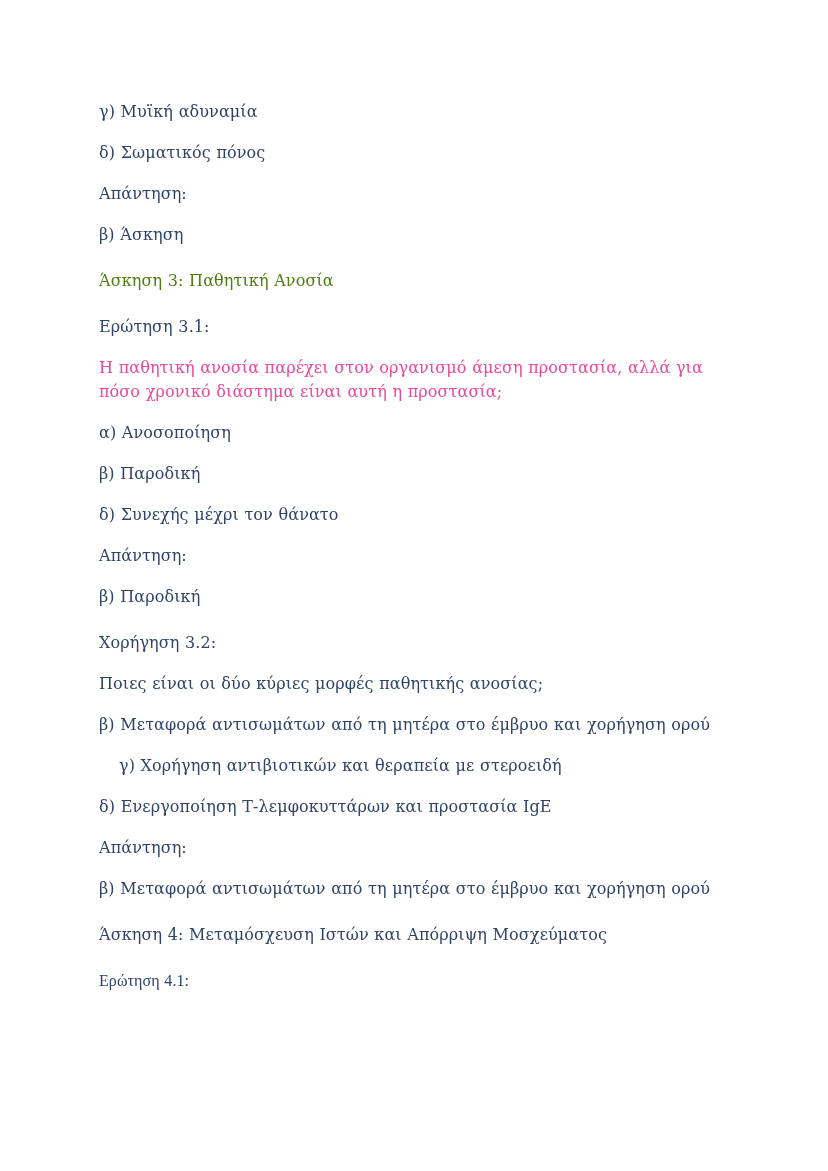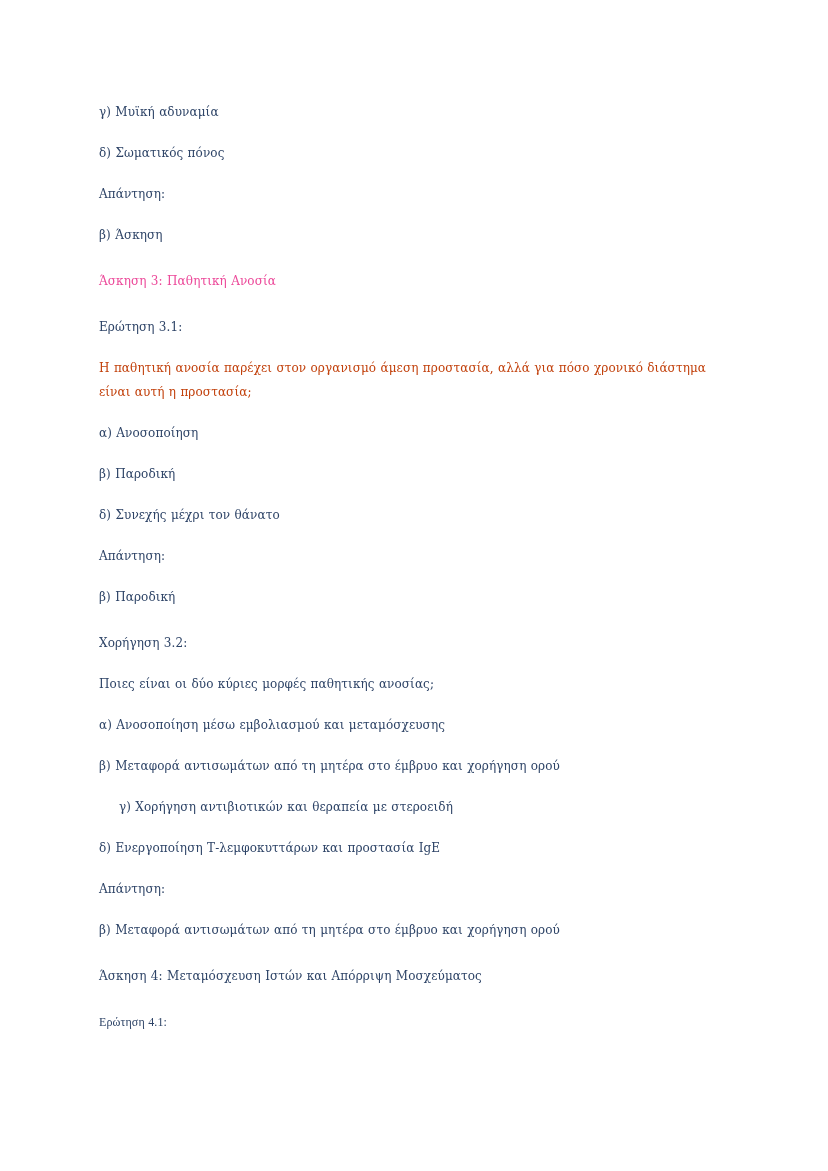--- a/index.html
+++ b/index.html
@@ -25,21 +25,21 @@
 
   .content {
     position: absolute;
     left: 99px;
     top: 100px;
     width: 616px;
   }
 
   
   .para {
-    font-size: 12px;
+    font-size: 16px;
     line-height: 24px;
     color: #2e4467;
     margin: 0 0 17px 0;
     letter-spacing: 0.1px;
     word-spacing: 0.4px;
     text-align: left;
     -webkit-font-smoothing: antialiased;
   }
 
   
@@ -54,31 +54,30 @@
 </style>
 </head>
 <body style="background: rgb(255, 255, 255);">
 
 <div class="page" style="background: rgb(255, 255, 255);">
   <div class="content">
       <p class="para" style="color: rgb(46, 68, 103);">γ) Μυϊκή αδυναμία</p>
       <p class="para" style="color: rgb(46, 68, 103);">δ) Σωματικός πόνος</p>
       <p class="para" style="color: rgb(46, 68, 103);">Απάντηση:</p>
       <p class="para" style="color: rgb(46, 68, 103);">β) Άσκηση</p>
-      <p class="para section-break" style="color: #ec4899;">Άσκηση 3: Παθητική Ανοσία</p>
+      <p class="para section-break" style="color: #4d7c0f;">Άσκηση 3: Παθητική Ανοσία</p>
       <p class="para section-break" style="color: rgb(46, 68, 103);">Ερώτηση 3.1:</p>
-      <p class="para" style="color: #c2410c;">Η παθητική ανοσία παρέχει στον οργανισμό άμεση προστασία, αλλά για πόσο χρονικό διάστημα είναι αυτή η προστασία;</p>
+      <p class="para" style="color: #ec4899;">Η παθητική ανοσία παρέχει στον οργανισμό άμεση προστασία, αλλά για πόσο χρονικό διάστημα είναι αυτή η προστασία;</p>
       <p class="para" style="color: rgb(46, 68, 103);">α) Ανοσοποίηση</p>
       <p class="para" style="color: rgb(46, 68, 103);">β) Παροδική</p>
       <p class="para" style="color: rgb(46, 68, 103);">δ) Συνεχής μέχρι τον θάνατο</p>
       <p class="para" style="color: rgb(46, 68, 103);">Απάντηση:</p>
       <p class="para" style="color: rgb(46, 68, 103);">β) Παροδική</p>
       <p class="para section-break" style="color: rgb(46, 68, 103);">Χορήγηση 3.2:</p>
       <p class="para" style="color: rgb(46, 68, 103);">Ποιες είναι οι δύο κύριες μορφές παθητικής ανοσίας;</p>
-      <p class="para" style="color: rgb(46, 68, 103);">α) Ανοσοποίηση μέσω εμβολιασμού και μεταμόσχευσης</p>
       <p class="para" style="color: rgb(46, 68, 103);">β) Μεταφορά αντισωμάτων από τη μητέρα στο έμβρυο και χορήγηση ορού</p>
       <p class="para" style="color: rgb(46, 68, 103); margin-left: 20px;">γ) Χορήγηση αντιβιοτικών και θεραπεία με στεροειδή</p>
       <p class="para" style="color: rgb(46, 68, 103);">δ) Ενεργοποίηση Τ-λεμφοκυττάρων και προστασία IgE</p>
       <p class="para" style="color: rgb(46, 68, 103);">Απάντηση:</p>
       <p class="para" style="color: rgb(46, 68, 103);">β) Μεταφορά αντισωμάτων από τη μητέρα στο έμβρυο και χορήγηση ορού</p>
       <p class="para section-break" style="color: rgb(46, 68, 103);">Άσκηση 4: Μεταμόσχευση Ιστών και Απόρριψη Μοσχεύματος</p>
       <p class="para section-break" style="color: rgb(46, 68, 103);">Ερώτηση 4.1:</p>
     </div>
 </div>
 

